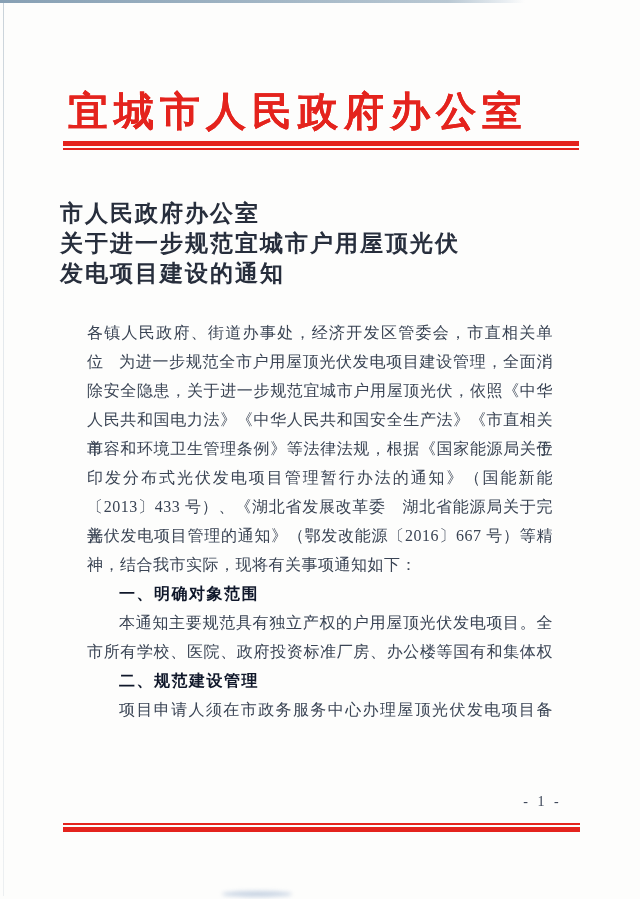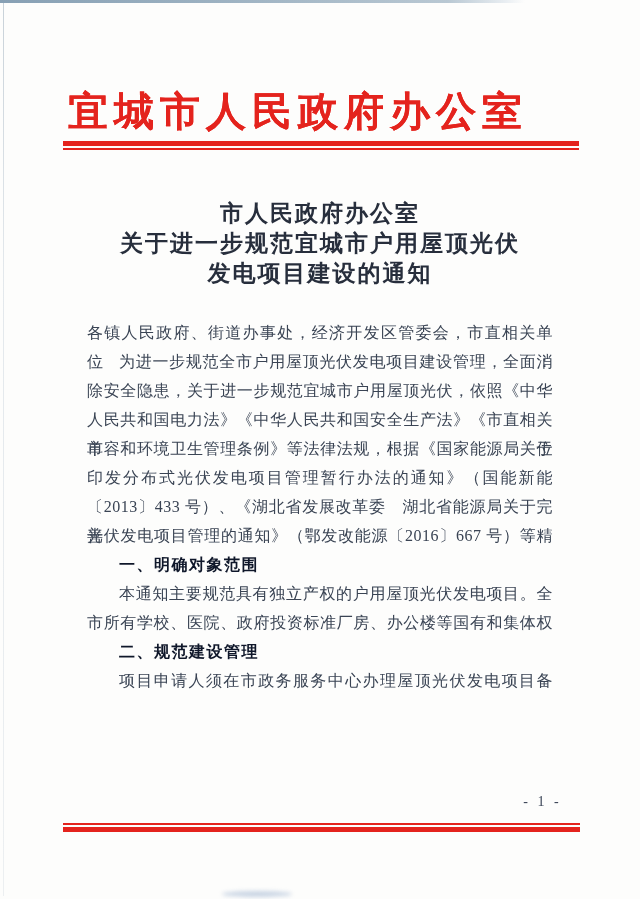--- a/index.html
+++ b/index.html
@@ -36,21 +36,21 @@
     text-shadow:0 0 .5px #e4231d;
     white-space:nowrap;
   }
   .banner-rule{position:absolute;left:63px;top:141px;width:516px;height:11px;}
   .banner-rule .thick{height:5px;background:#e4231d;}
   .banner-rule .gap{height:2px;}
   .banner-rule .thin{height:2px;background:#e4231d;}
   
   .doc-title{
     position:absolute;top:199px;left:60px;width:520px;
-    text-align:center;color:#272e3c;
+    color:#272e3c;
     font-weight:bold;font-size:23px;line-height:30px;
     letter-spacing:2px;
   }
   
   .body-text{
     position:absolute;top:318px;left:87px;width:466px;
     color:#3a4454;font-size:16px;
   }
   .ln{
     height:29px;line-height:29px;
@@ -101,20 +101,21 @@
 
   <div class="body-text">
     <div class="ln just">各镇人民政府、街道办事处，经济开发区管委会，市直相关单位：</div>
     <div class="ln just indent">为进一步规范全市户用屋顶光伏发电项目建设管理，全面消</div>
     <div class="ln just">除安全隐患，关于进一步规范宜城市户用屋顶光伏，依照《中华</div>
     <div class="ln just">人民共和国电力法》《中华人民共和国安全生产法》《市直相关单位</div>
     <div class="ln just">市容和环境卫生管理条例》等法律法规，根据《国家能源局关于</div>
     <div class="ln just">印发分布式光伏发电项目管理暂行办法的通知》（国能新能</div>
     <div class="ln just">〔2013〕433 号）、《湖北省发展改革委　湖北省能源局关于完善</div>
     <div class="ln just">光伏发电项目管理的通知》（鄂发改能源〔2016〕667 号）等精</div>
+    <div class="ln">神，结合我市实际，现将有关事项通知如下：</div>
     <div class="ln bold indent">一、明确对象范围</div>
     <div class="ln just indent">本通知主要规范具有独立产权的户用屋顶光伏发电项目。全</div>
     <div class="ln just">市所有学校、医院、政府投资标准厂房、办公楼等国有和集体权</div>
     <div class="ln bold indent">二、规范建设管理</div>
     <div class="ln just indent">项目申请人须在市政务服务中心办理屋顶光伏发电项目备</div>
   </div>
 
   <div class="page-number">- 1 -</div>
 
   <div class="footer-rule">

